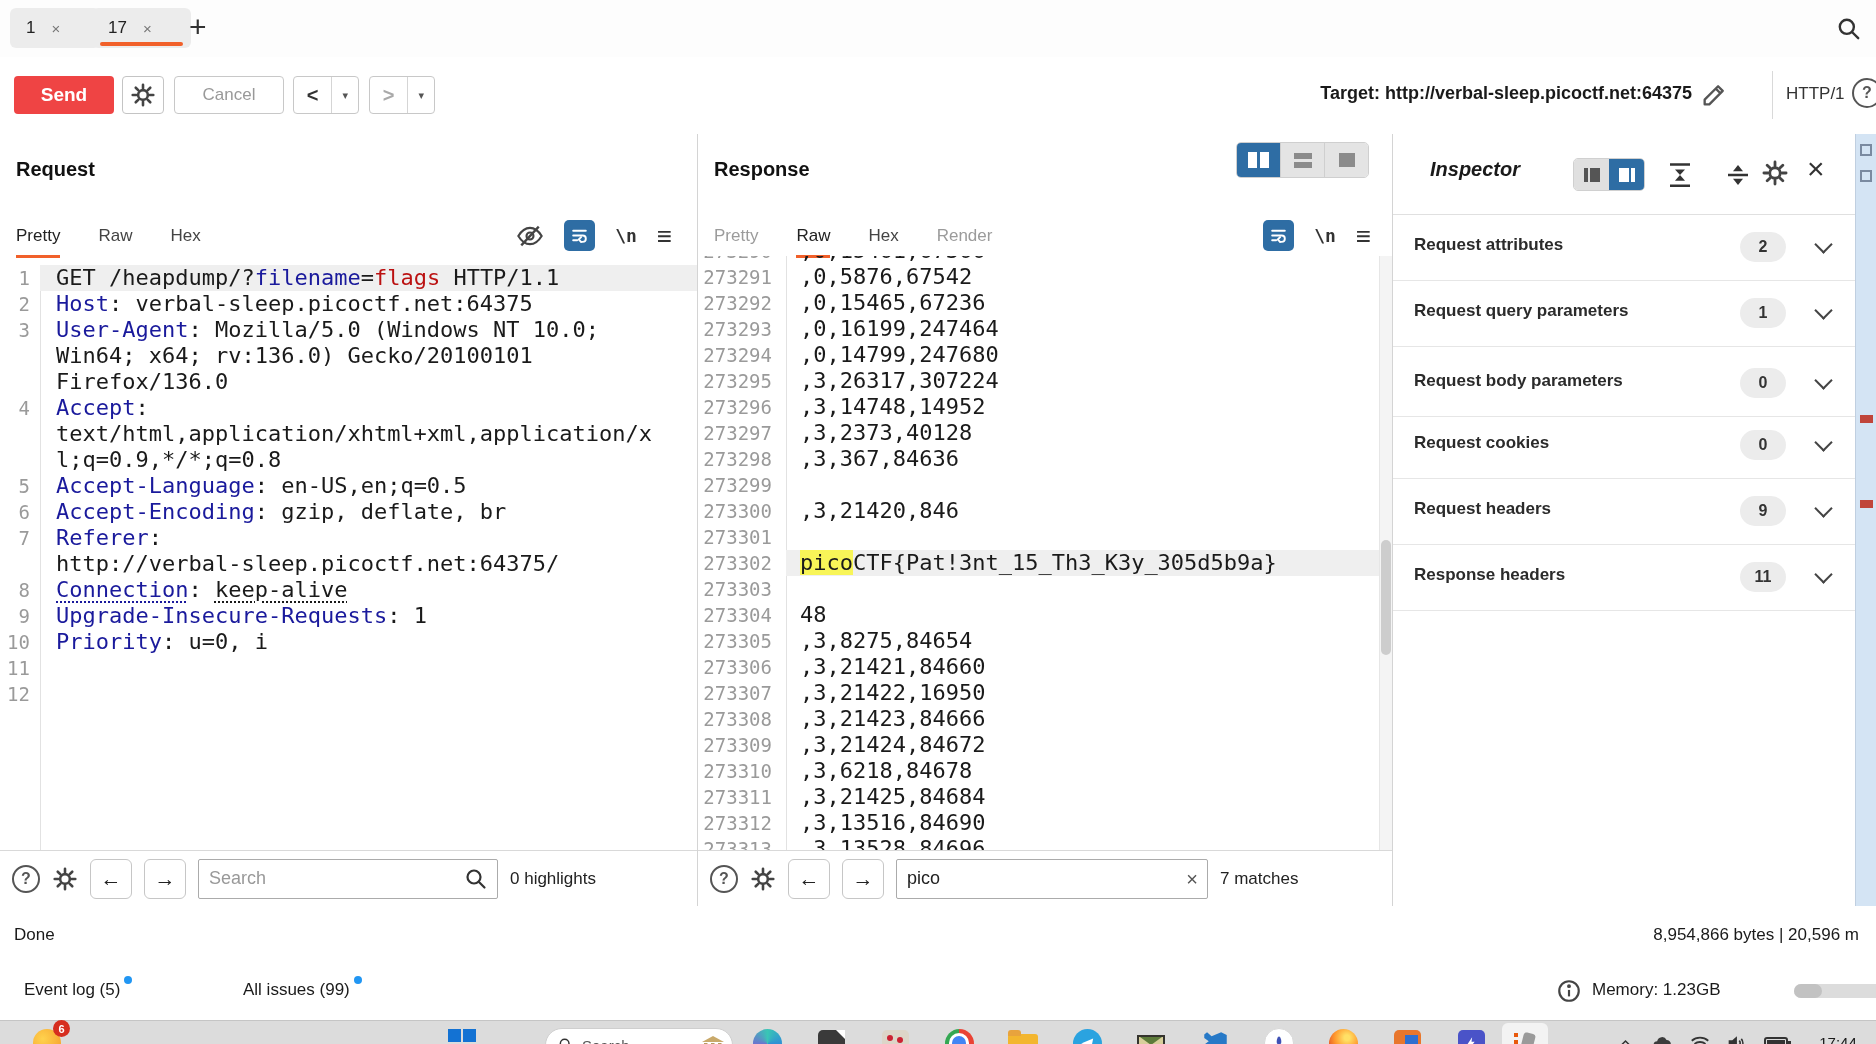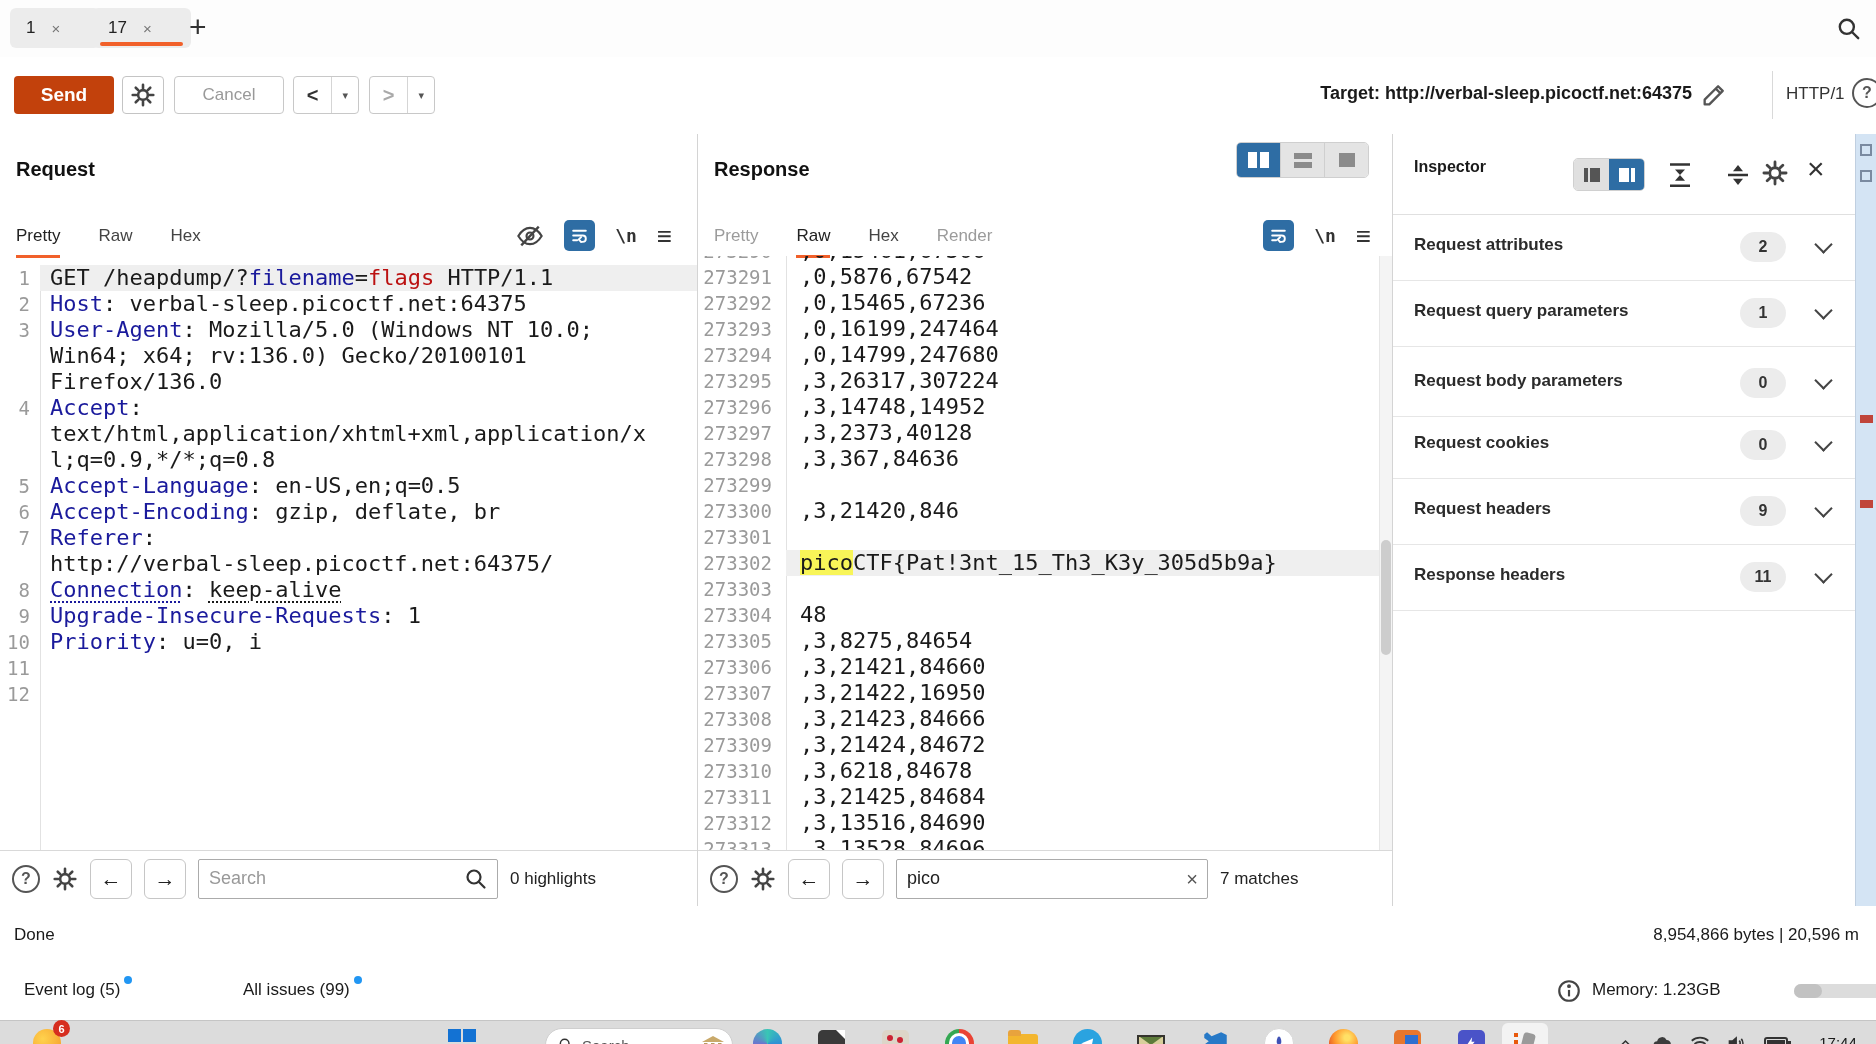--- a/index.html
+++ b/index.html
@@ -13,21 +13,21 @@
   .rtab{position:absolute;top:8px;height:40px;background:#ececec;border-radius:6px;display:flex;align-items:center;gap:16px;padding:0 16px;cursor:pointer;}
   .rtab .tlabel{font-size:17px;color:#222;}
   .rtab .tclose{font-size:15px;color:#777;}
   .rtab.active::after{content:"";position:absolute;left:8px;right:8px;bottom:2px;height:4px;border-radius:2px;background:#f1602a;}
   #tab-add{position:absolute;left:189px;top:12px;font-size:30px;color:#333;cursor:pointer;line-height:30px;}
   #topsearch{position:absolute;left:1836px;top:16px;cursor:pointer;}
 
   
   #toolbar{position:absolute;left:0;top:57px;width:1876px;height:77px;background:#fff;border-bottom:1px solid #c9c9c9;}
   .tbtn{position:absolute;top:19px;height:38px;border-radius:4px;display:flex;align-items:center;justify-content:center;box-sizing:border-box;cursor:pointer;}
-  #send-btn{left:14px;width:100px;background:#c2410c;color:#fff;font-weight:bold;font-size:19px;}
+  #send-btn{left:14px;width:100px;background:#ef4444;color:#fff;font-weight:bold;font-size:19px;}
   #send-gear{left:122px;width:42px;border:1px solid #c4c4c4;background:#fff;}
   #cancel-btn{left:174px;width:110px;border:1px solid #c8c8c8;color:#999;font-size:17px;}
   .split{border:1px solid #c8c8c8;background:#fff;padding:0;}
   #back-btn{left:293px;width:66px;}
   #fwd-btn{left:369px;width:66px;}
   .split .g1{width:38px;text-align:center;font-size:20px;font-weight:bold;color:#333;}
   .split .g2{width:26px;text-align:center;font-size:11px;color:#555;border-left:1px solid #d5d5d5;line-height:36px;height:36px;}
   #fwd-btn .g1{color:#a9a9a9;}
   #target-line{position:absolute;top:26px;right:184px;font-size:18px;font-weight:bold;white-space:nowrap;}
   #pencil{position:absolute;left:1700px;top:24px;cursor:pointer;}
@@ -69,21 +69,21 @@
   
   .codebox{position:absolute;left:0;overflow:hidden;font-family:"DejaVu Sans Mono",monospace;font-size:22px;line-height:26px;}
   #request-code{top:131px;right:0;bottom:56px;}
   #response-code{top:122px;right:12px;bottom:56px;}
   #response-code .inner{margin-top:-18px;}
   .code-line{display:flex;white-space:pre;}
   .ln{flex:0 0 auto;text-align:right;color:#9a9a9a;font-size:19px;line-height:26px;}
   #request-code .ln{width:30px;padding-right:10px;}
   #response-code .ln{width:74px;padding-right:14px;}
   .code{flex:1;color:#1a1a1a;}
-  #request-code .code{padding-left:10px;}
+  #request-code .code{padding-left:16px;}
   #response-code .code{padding-left:14px;}
   .code.sel{background:#efefef;}
   .kw{color:#1a1a9c;}
   .val{color:#bb1111;}
   .du{text-decoration:underline dotted 2px;text-underline-offset:4px;text-align:center;}
   .hl{background:#f8f558;}
   .gutline{position:absolute;top:131px;bottom:56px;width:1px;background:#e2e2e2;}
   #req-gut{left:40px;}
   #resp-gut{left:88px;top:122px;}
   #resp-scroll{position:absolute;right:0;top:122px;bottom:56px;width:12px;background:#f4f4f4;border-left:1px solid #e6e6e6;}
@@ -100,21 +100,21 @@
         font-family:"Liberation Sans",sans-serif;padding:0 40px 0 10px;color:#222;outline:none;}
   .searchfield input::placeholder{color:#999;}
   .searchfield .fbtn{position:absolute;right:10px;top:8px;cursor:pointer;}
   .clearx{font-size:20px;color:#555;line-height:24px;}
   .sresult{font-size:17px;color:#222;white-space:nowrap;}
   #req-field{width:300px;}
   #resp-field{width:312px;}
 
   
   #insp-head{position:absolute;left:0;right:0;top:0;height:80px;border-bottom:1px solid #e0e0e0;}
-  #insp-title{position:absolute;left:21px;top:24px;font-size:16px;font-weight:bold;}
+  #insp-title{position:absolute;left:37px;top:24px;font-size:20px;font-weight:bold;font-style:italic;}
   #insp-toggle{position:absolute;left:180px;top:24px;display:flex;border-radius:5px;overflow:hidden;border:1px solid #d0d0d0;}
   .itog{width:35px;height:31px;display:flex;align-items:center;justify-content:center;gap:2px;background:#e0e0e0;cursor:pointer;}
   .itog.on{background:#2e6da4;}
   .itog .b1{width:4px;height:14px;background:#555;}
   .itog .b2{width:10px;height:14px;background:#555;}
   .itog.on .b1,.itog.on .b2{background:#fff;}
   .insp-ic{position:absolute;top:26px;cursor:pointer;}
   #insp-close{font-size:30px;color:#333;line-height:26px;top:22px;}
   .insp-row{position:absolute;left:0;right:0;height:66px;border-bottom:1px solid #e6e6e6;cursor:pointer;font-weight:bold;}
   .insp-row .lbl{position:absolute;left:21px;top:21px;font-size:17px;color:#2b2b2b;}

